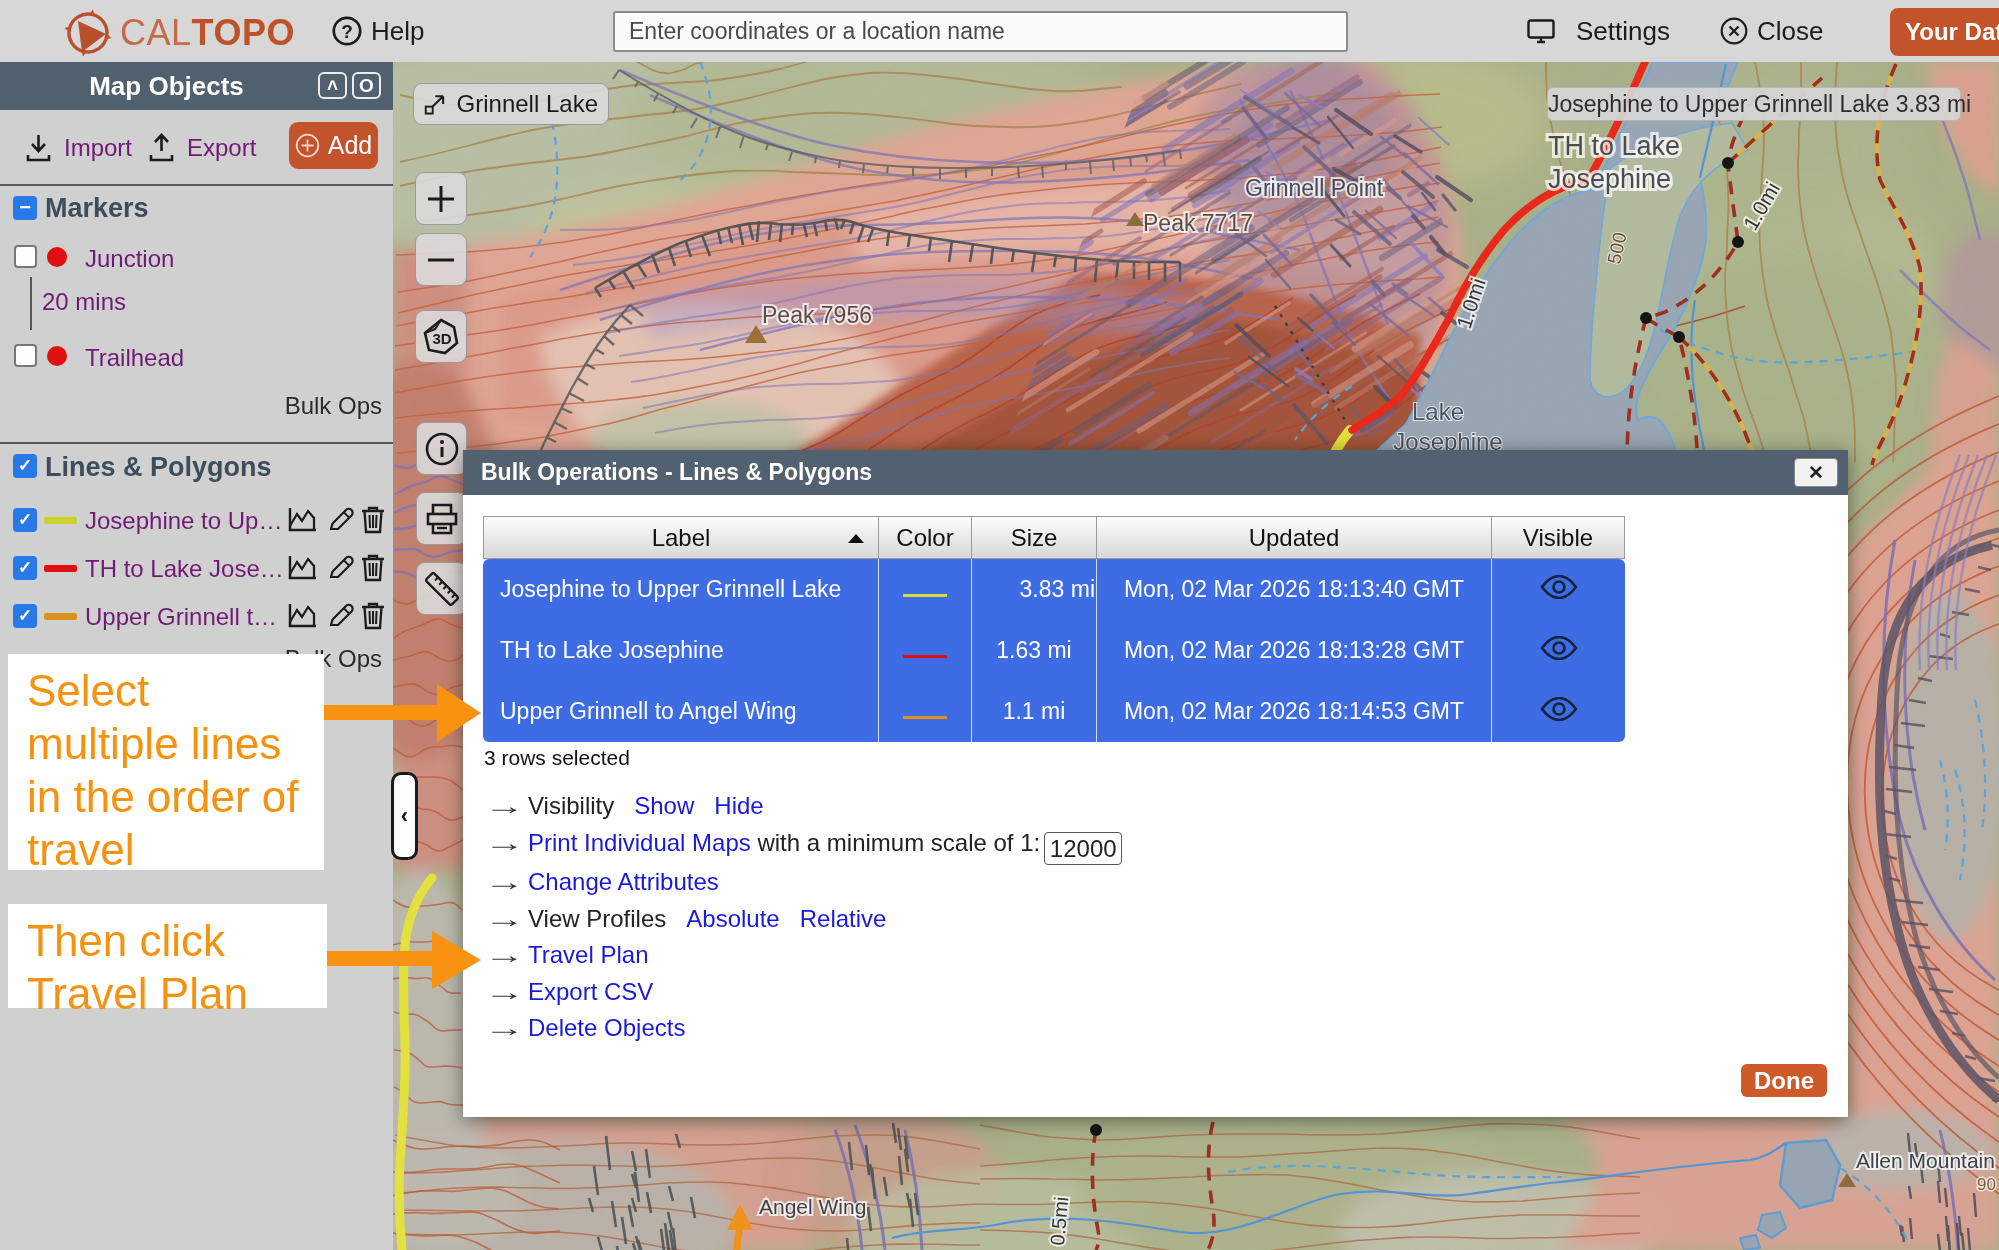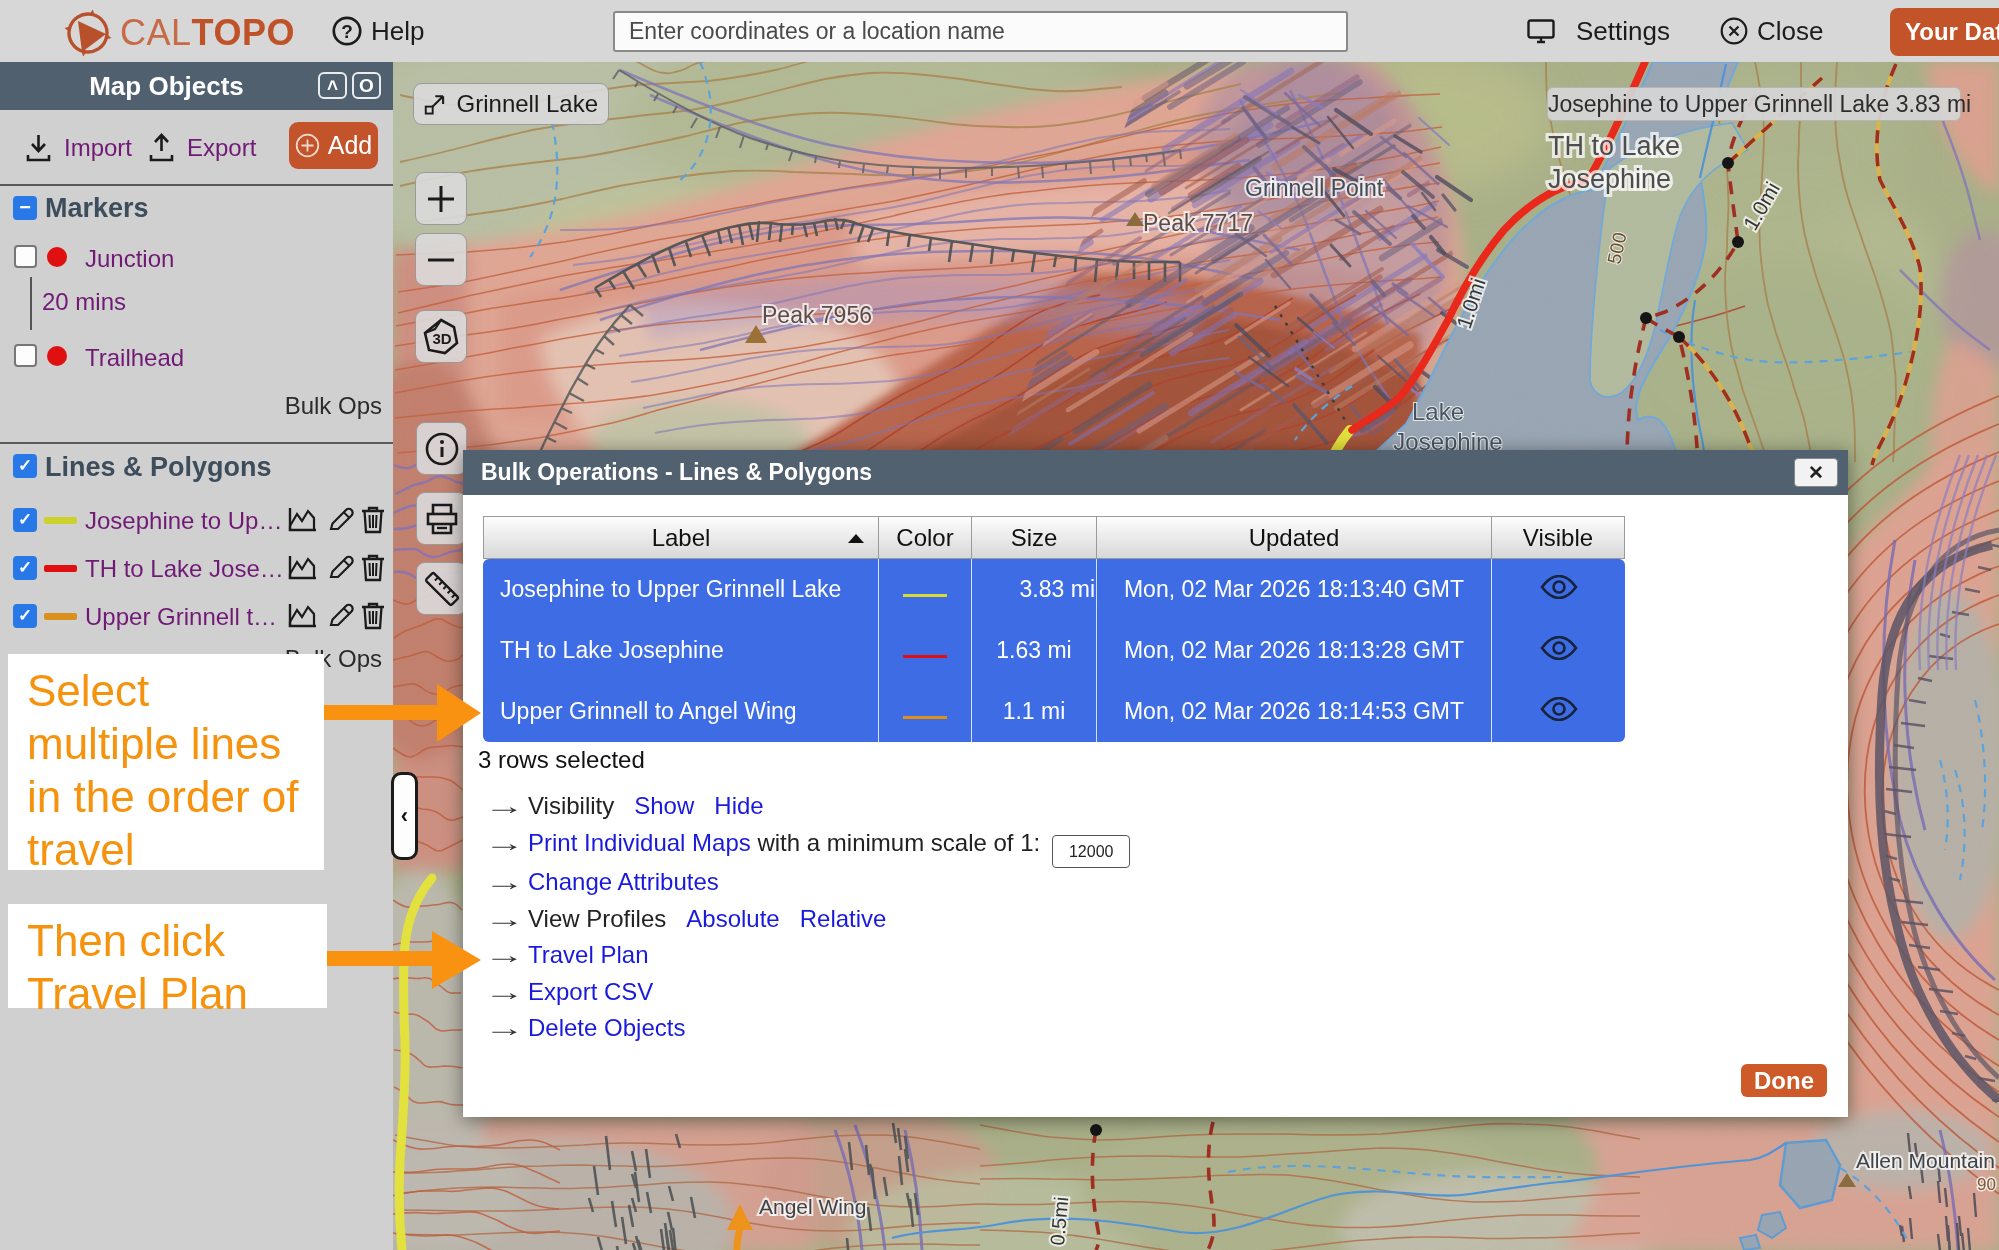--- a/index.html
+++ b/index.html
@@ -50,26 +50,26 @@
 #dlgx{position:absolute;right:10px;top:8px;width:44px;height:29px;background:#f2f2f2;border:1px solid #888;
   border-radius:4px;color:#222;font-weight:bold;font-size:19px;text-align:center;line-height:27px}
 table.bulk{position:absolute;left:20px;top:66px;border-collapse:separate;border-spacing:0;font-size:23px}
 table.bulk th{background:linear-gradient(#fdfdfd,#d8d8d8);border:1px solid #9a9a9a;border-left:none;
   font-weight:normal;font-size:24px;height:43px;position:relative;color:#111}
 table.bulk th:first-child{border-left:1px solid #9a9a9a}
 table.bulk td{color:#fff;height:61px;border-right:1.5px solid #d8e0f5}
 tr.selrow{background:#3d6ce5}
 .caret{position:absolute;right:14px;top:17px;width:0;height:0;border-left:8px solid transparent;
   border-right:8px solid transparent;border-bottom:9px solid #111}
-#rowssel{position:absolute;left:15px;top:296px;font-size:24px;color:#111}
+#rowssel{position:absolute;left:21px;top:296px;font-size:21px;color:#111}
 .action{position:absolute;left:21px;font-size:24px;color:#222}
 .action a{color:#1a1adc;text-decoration:none}
 .action .arr{display:inline-block;width:44px;color:#333;transform:scaleX(1.7);transform-origin:0 50%}
 #scaleinput{display:inline-block;width:78px;height:33px;border:1.5px solid #555;border-radius:4px;
-  font-size:16px;text-align:center;line-height:31px;vertical-align:-6px;background:#fff;margin-left:12px}
+  font-size:24px;text-align:center;line-height:31px;vertical-align:-6px;background:#fff;margin-left:4px}
 #donebtn{position:absolute;left:1278px;top:614px;width:86px;height:33px;background:#cd5a28;border-radius:6px;
   color:#fff;font-weight:bold;font-size:24px;text-align:center;line-height:33px}
 
 .anno{position:absolute;background:#fff;color:#f5920e;font-size:44px;line-height:53px;z-index:50;padding:10px 0 6px 19px}
 .arrowshaft{position:absolute;background:#f89210;z-index:51}
 .arrowhead{position:absolute;width:0;height:0;z-index:51}
 </style>
 </head>
 <body>
 <div id="stage">

